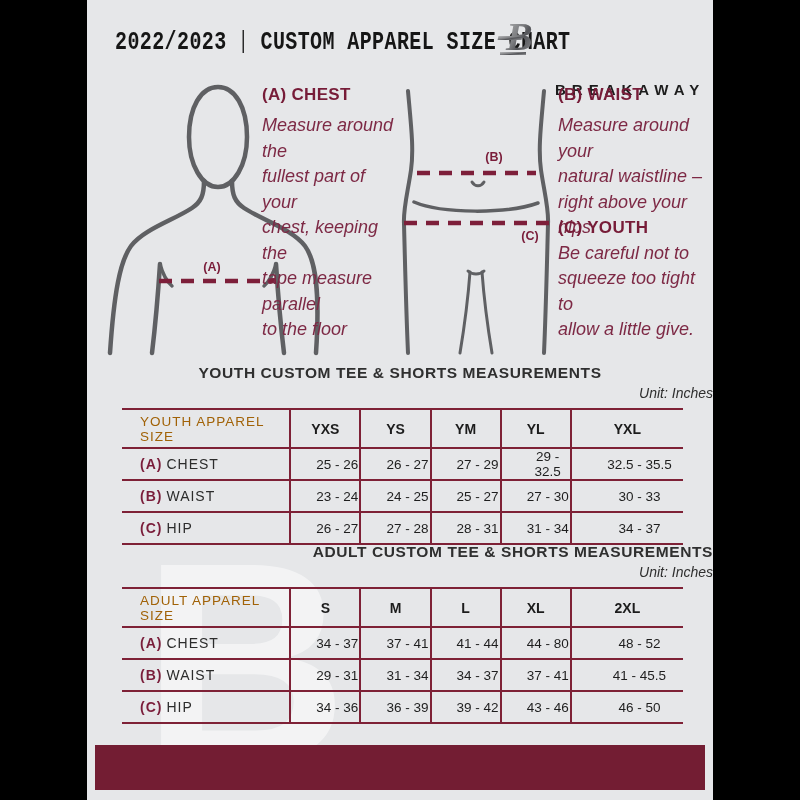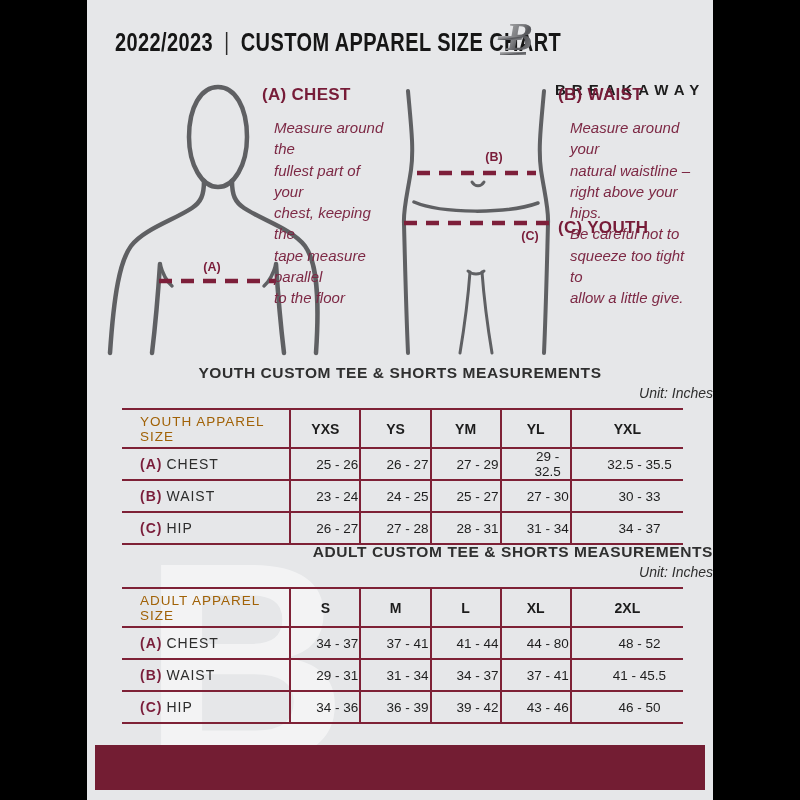--- a/index.html
+++ b/index.html
@@ -1,31 +1,31 @@
 <!DOCTYPE html>
 <html><head>
 <meta charset="utf-8">
 <style>
   html,body{margin:0;padding:0;background:#000;}
   body{width:800px;height:800px;position:relative;overflow:hidden;
        font-family:"Liberation Sans",sans-serif;-webkit-font-smoothing:antialiased;}
   .page{position:absolute;left:87px;top:0;width:626px;height:800px;background:#e6e7e9;overflow:hidden;}
 
   
-  .hdr{position:absolute;left:28px;top:24px;height:36px;display:flex;align-items:center;}
+  .hdr{position:absolute;left:28px;top:24px;height:36px;display:flex;align-items:center;font-family:Liberation Mono, monospace;}
   .hdr-title{font-weight:700;font-size:25px;color:#161616;letter-spacing:.5px;
              transform:scaleX(.8);transform-origin:left center;display:flex;align-items:center;gap:14px;}
   .hdr-sep{font-weight:400;color:#2b2b2b;font-size:23px;}
   .logo-wrap{position:absolute;left:405px;top:14px;display:flex;align-items:center;}
   .brand{position:absolute;left:468px;top:33px;font-weight:700;font-size:15px;color:#1d1d1d;letter-spacing:6px;margin-top:48px;}
 
   
   .blk{position:absolute;}
   .blk h3{margin:0 0 8px 0;font-size:17px;font-weight:800;color:#771c38;letter-spacing:.3px;}
-  .blk p{margin:12px;font-size:15px;line-height:1.42;font-style:italic;color:#7d2945;white-space:pre-line;}
+  .blk p{margin:0;font-size:18px;line-height:1.42;font-style:italic;color:#7d2945;white-space:pre-line;}
   .blk-chest{left:175px;top:85px;width:138px;}
   .blk-waist{left:471px;top:85px;width:148px;}
   .blk-hips{left:471px;top:218px;width:148px;}
 
   .fig{position:absolute;}
   .fig1{left:13px;top:83px;}
   .fig2{left:303px;top:83px;}
 
   
   .sec-title{position:absolute;left:0;width:100%;text-align:center;font-size:15.5px;font-weight:700;

